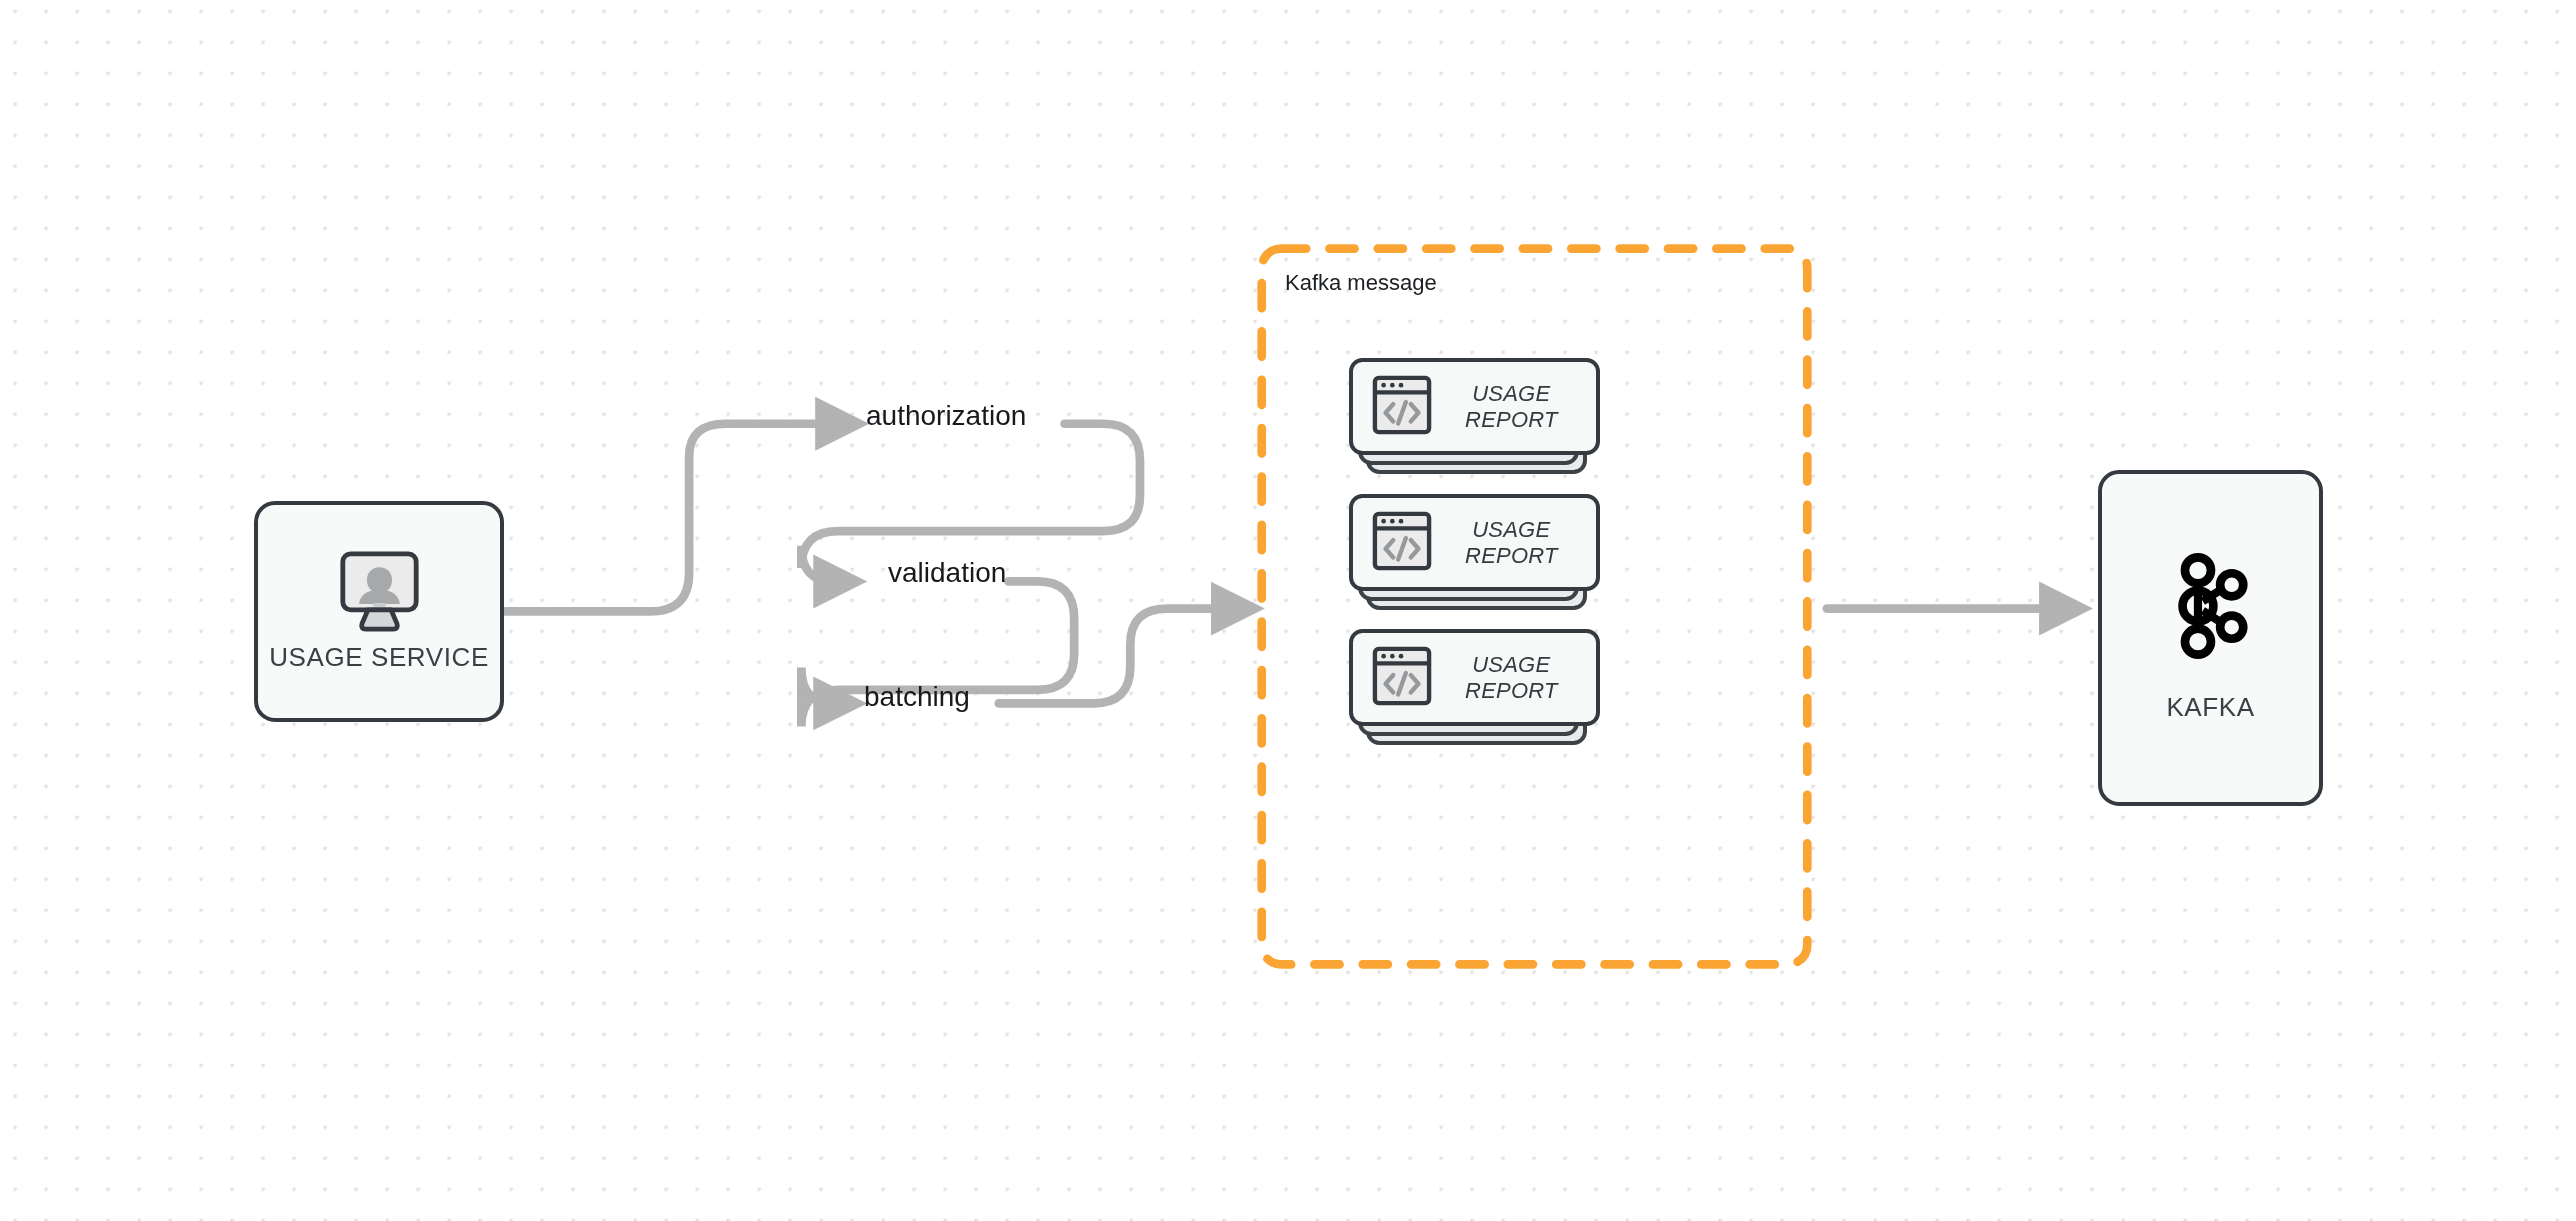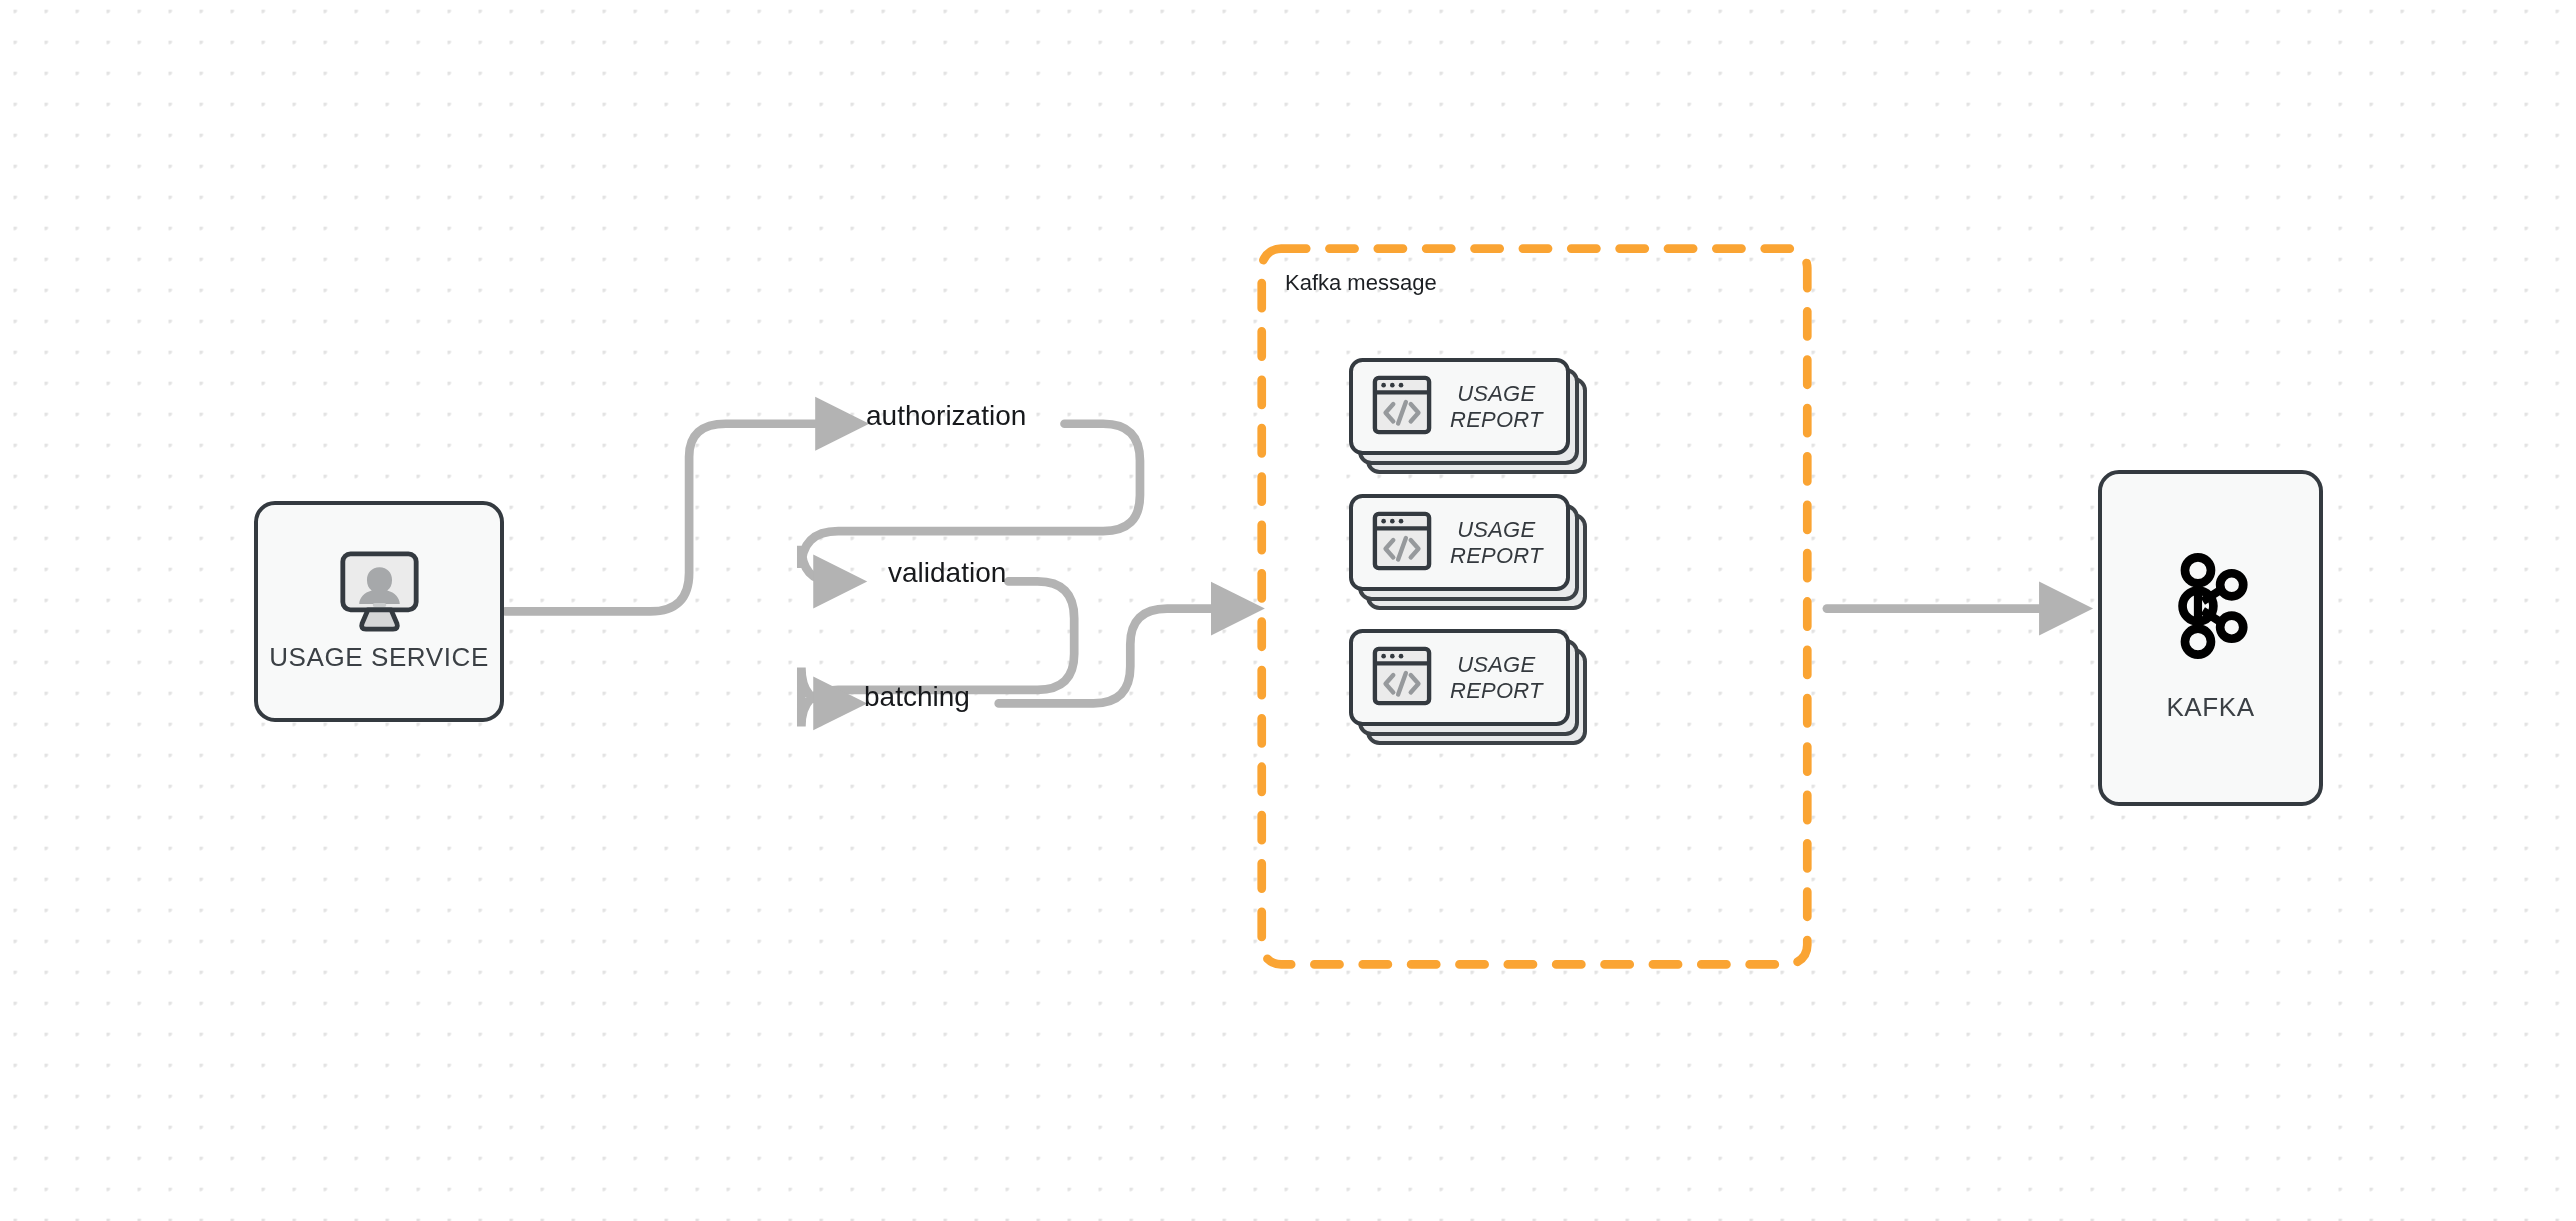--- a/index.html
+++ b/index.html
@@ -126,21 +126,21 @@
     width: 221px;
     height: 97px;
     background: #e9eaeb;
     border: 4.8px solid #3d4247;
     border-radius: 13.5px;
   }
   .card-front {
     position: absolute;
     left: 0;
     top: 0;
-    width: 221px;
+    width: 251px;
     height: 97px;
     background: #f7f8f8;
     border: 4.8px solid #343a40;
     border-radius: 13.5px;
     display: flex;
     flex-direction: row;
     align-items: center;
   }
   .card-icon {
     margin-left: 19.4px;

